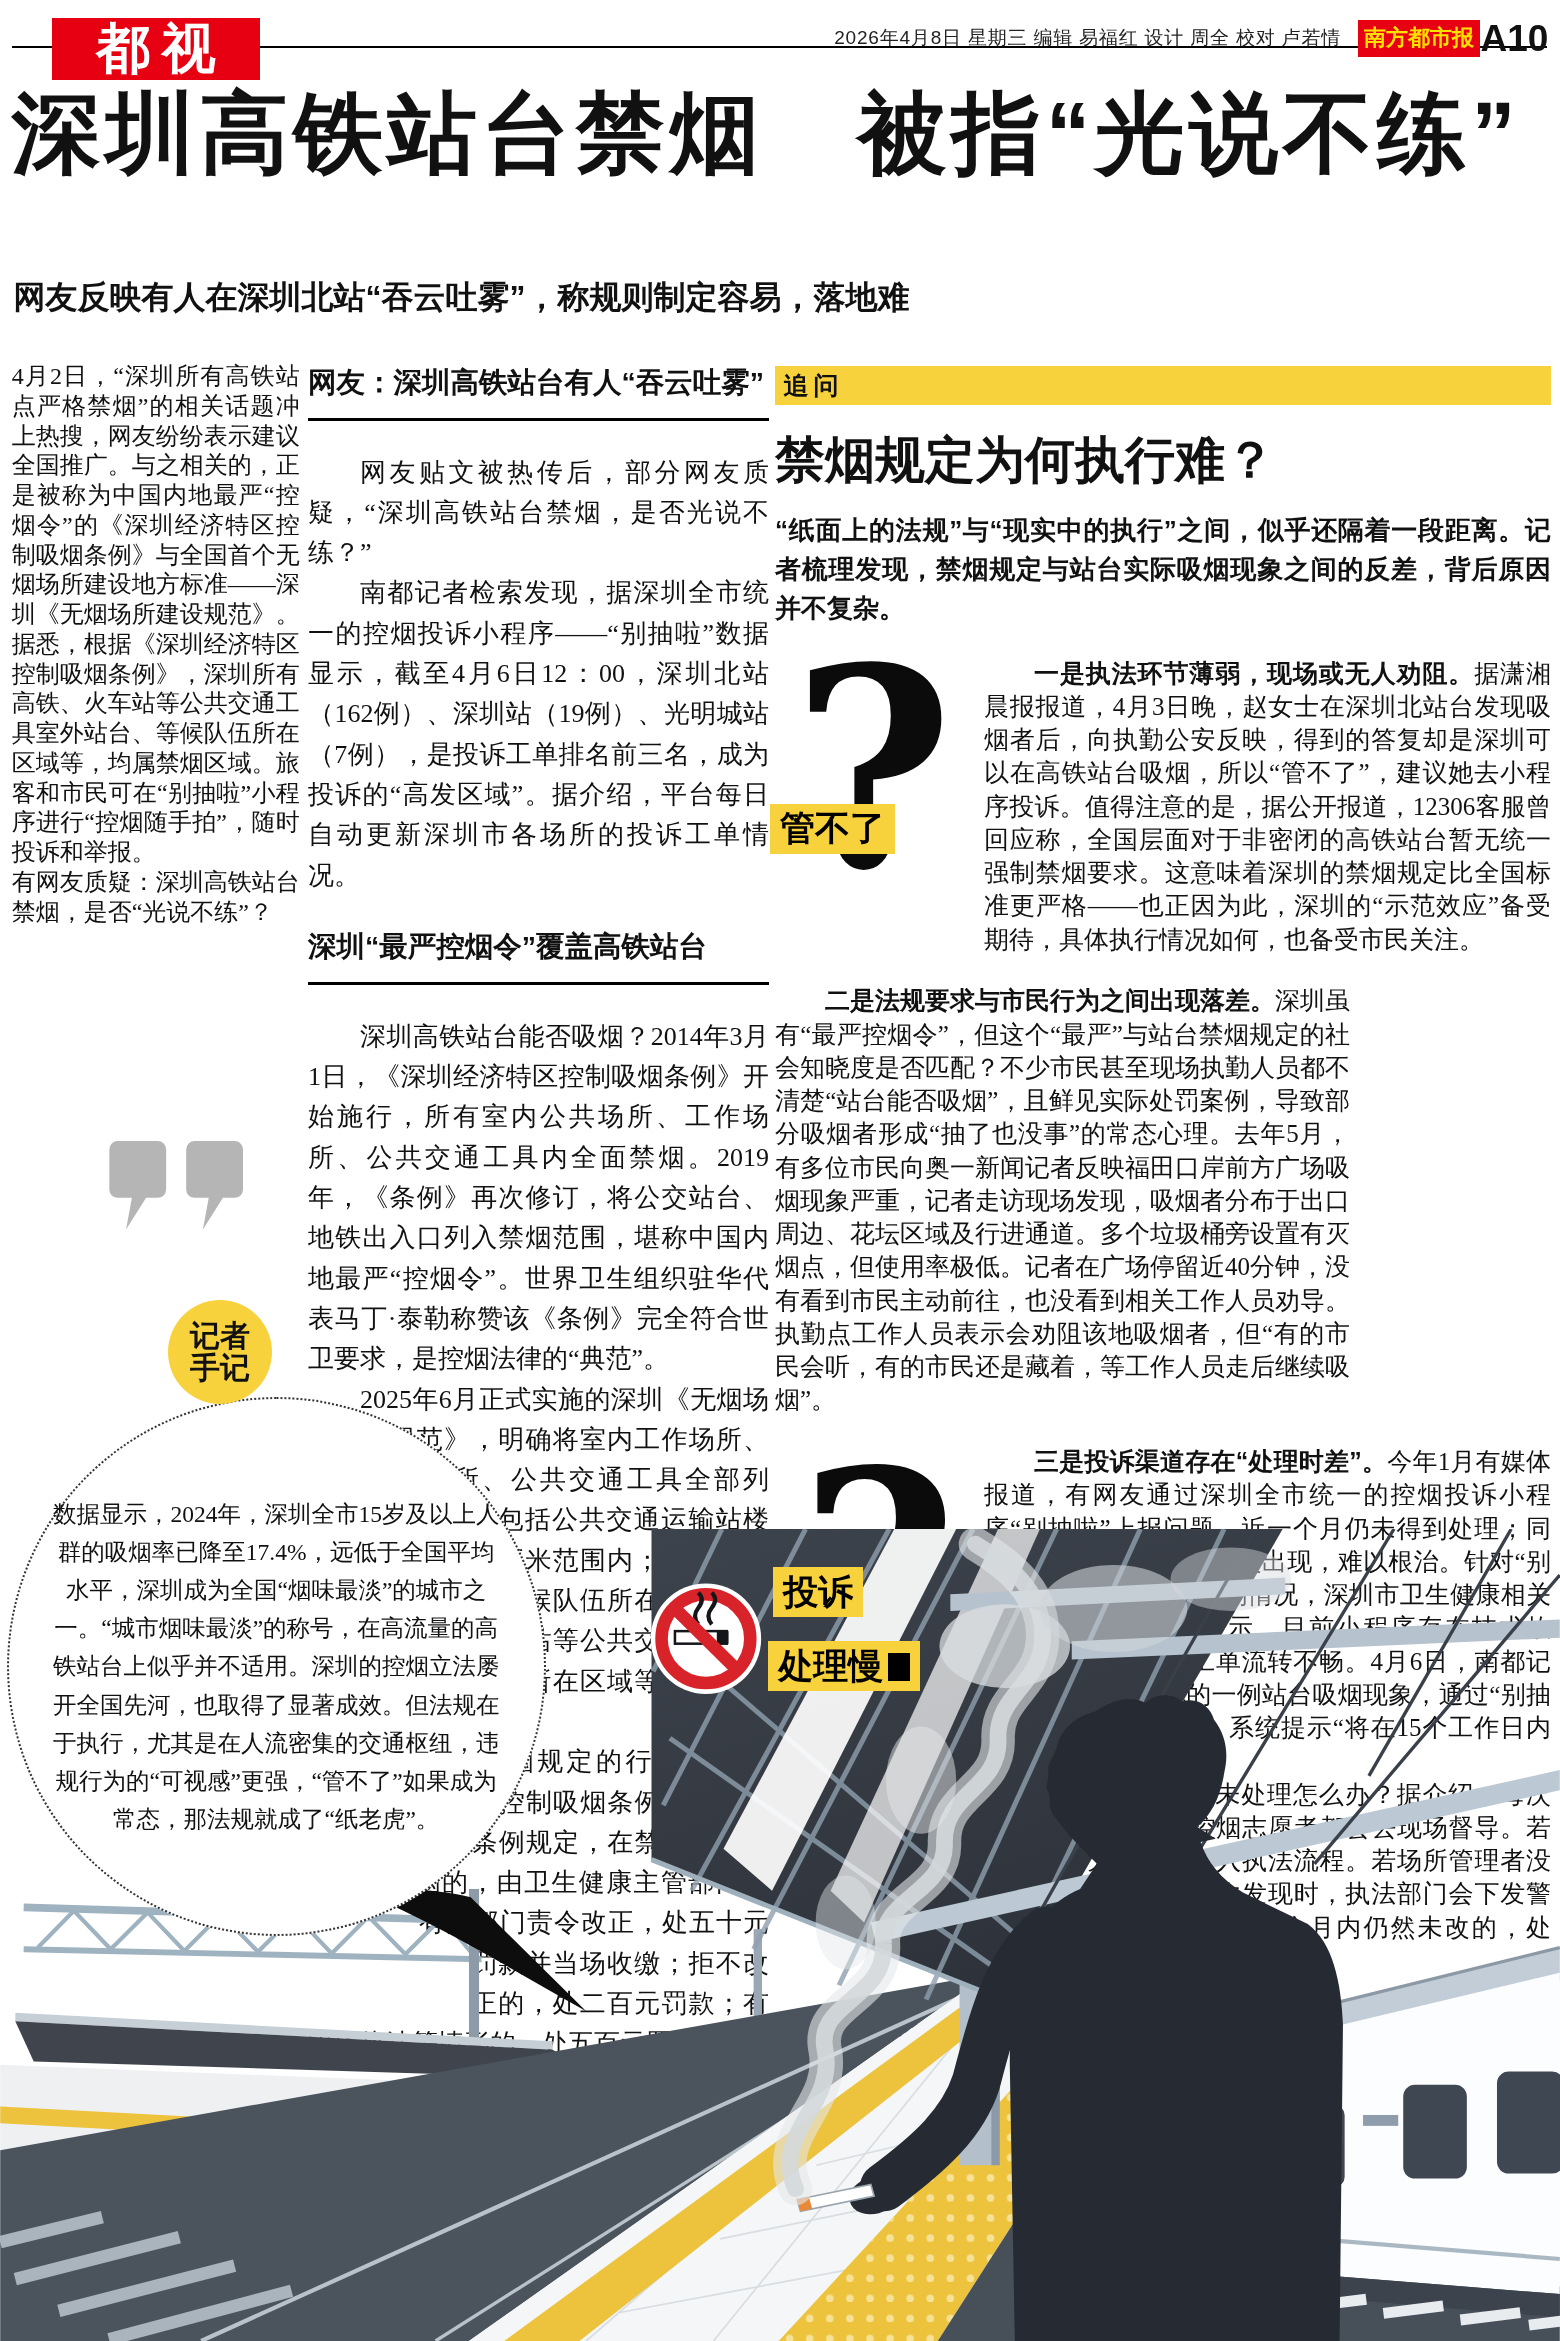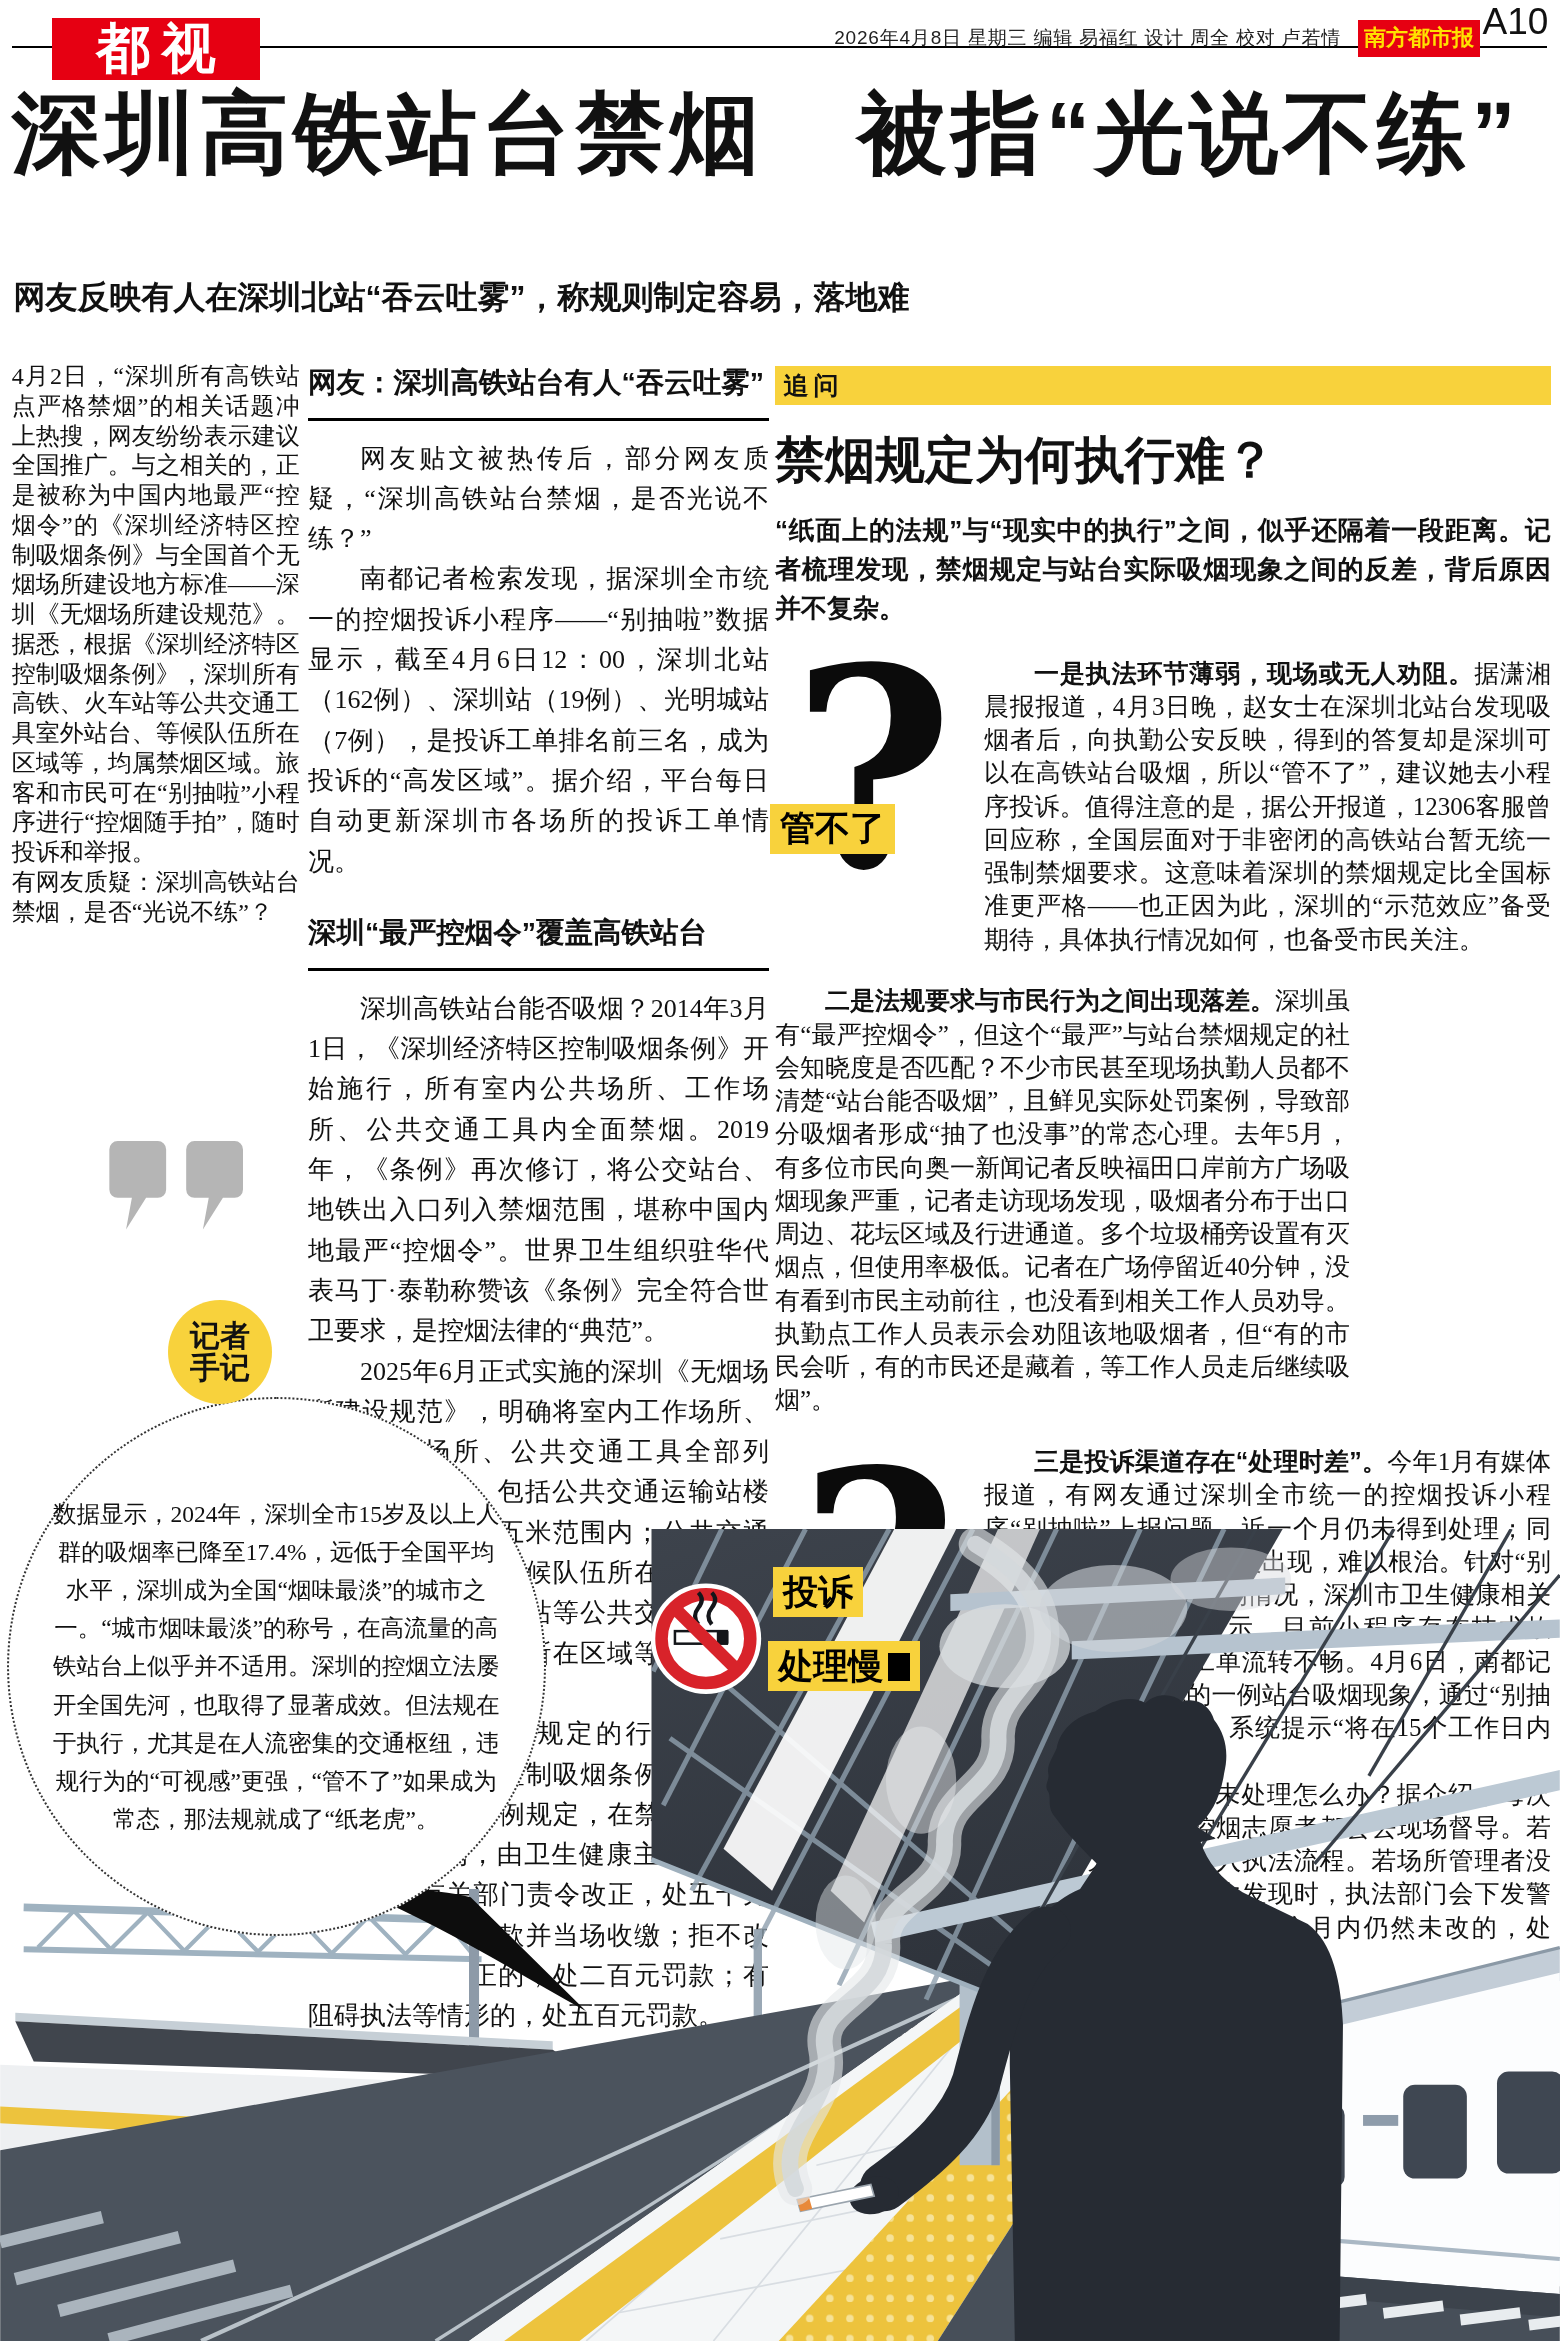--- a/index.html
+++ b/index.html
@@ -18,21 +18,21 @@
     padding-left:11.7px; z-index:3;
   }
   .header-meta {
     position:absolute; top:25px; right:219px; font-family:"Liberation Sans",sans-serif;
     font-size:19px; color:#222; letter-spacing:0.8px;
   }
   .masthead {
     position:absolute; top:20px; right:80px; background:#E60012; color:#FFE100;
     font-family:"Liberation Sans",sans-serif; font-weight:900; font-size:22px; padding:3.4px 5.9px;
   }
-  .page-no { position:absolute; top:1px; right:11.7px; font-family:"Liberation Sans",sans-serif; font-weight:400; font-size:37px; }
+  .page-no { position:absolute; top:18px; right:11.7px; font-family:"Liberation Sans",sans-serif; font-weight:700; font-size:37px; }
   
   .headline {
     position:absolute; left:11.7px; top:87px; width:1545px;
     font-family:"Liberation Sans",sans-serif; font-weight:900; font-size:89px; line-height:1.05;
     letter-spacing:5px; white-space:nowrap;
   }
   .subheadline {
     position:absolute; left:13.4px; top:276px; width:1424px;
     font-family:"Liberation Sans",sans-serif; font-weight:600; font-size:32px;
   }
@@ -42,21 +42,21 @@
     font-size:24px; line-height:1.24; text-align:justify;
   }
   .col1 p { margin:0; }
   .quote-marks { position:absolute; left:106px; top:1141px; }
   .col2 {
     position:absolute; left:308px; top:360px; width:461px;
     font-size:26px; line-height:1.55; text-align:justify;
   }
   .col2 h3 {
     font-family:"Liberation Sans",sans-serif; font-weight:800; font-size:28.5px;
-    padding-bottom:13.4px; border-bottom:3.4px solid #000; margin-bottom:18px;
+    padding-bottom:13.4px; border-bottom:3.4px solid #000; margin-bottom:32px;
   }
   .col2 h3.second { margin-top:28.5px; }
   .col2 p { text-indent:2em; }
   .sp { float:left; clear:left; }
   .sp1 { width:0.8px; height:141px; }
   .sp2 { width:52px; height:40px; }
   .sp3 { width:111px; height:40px; }
   .sp4 { width:163px; height:40px; }
   
   .qa { position:absolute; left:775px; top:366px; width:776px; }

